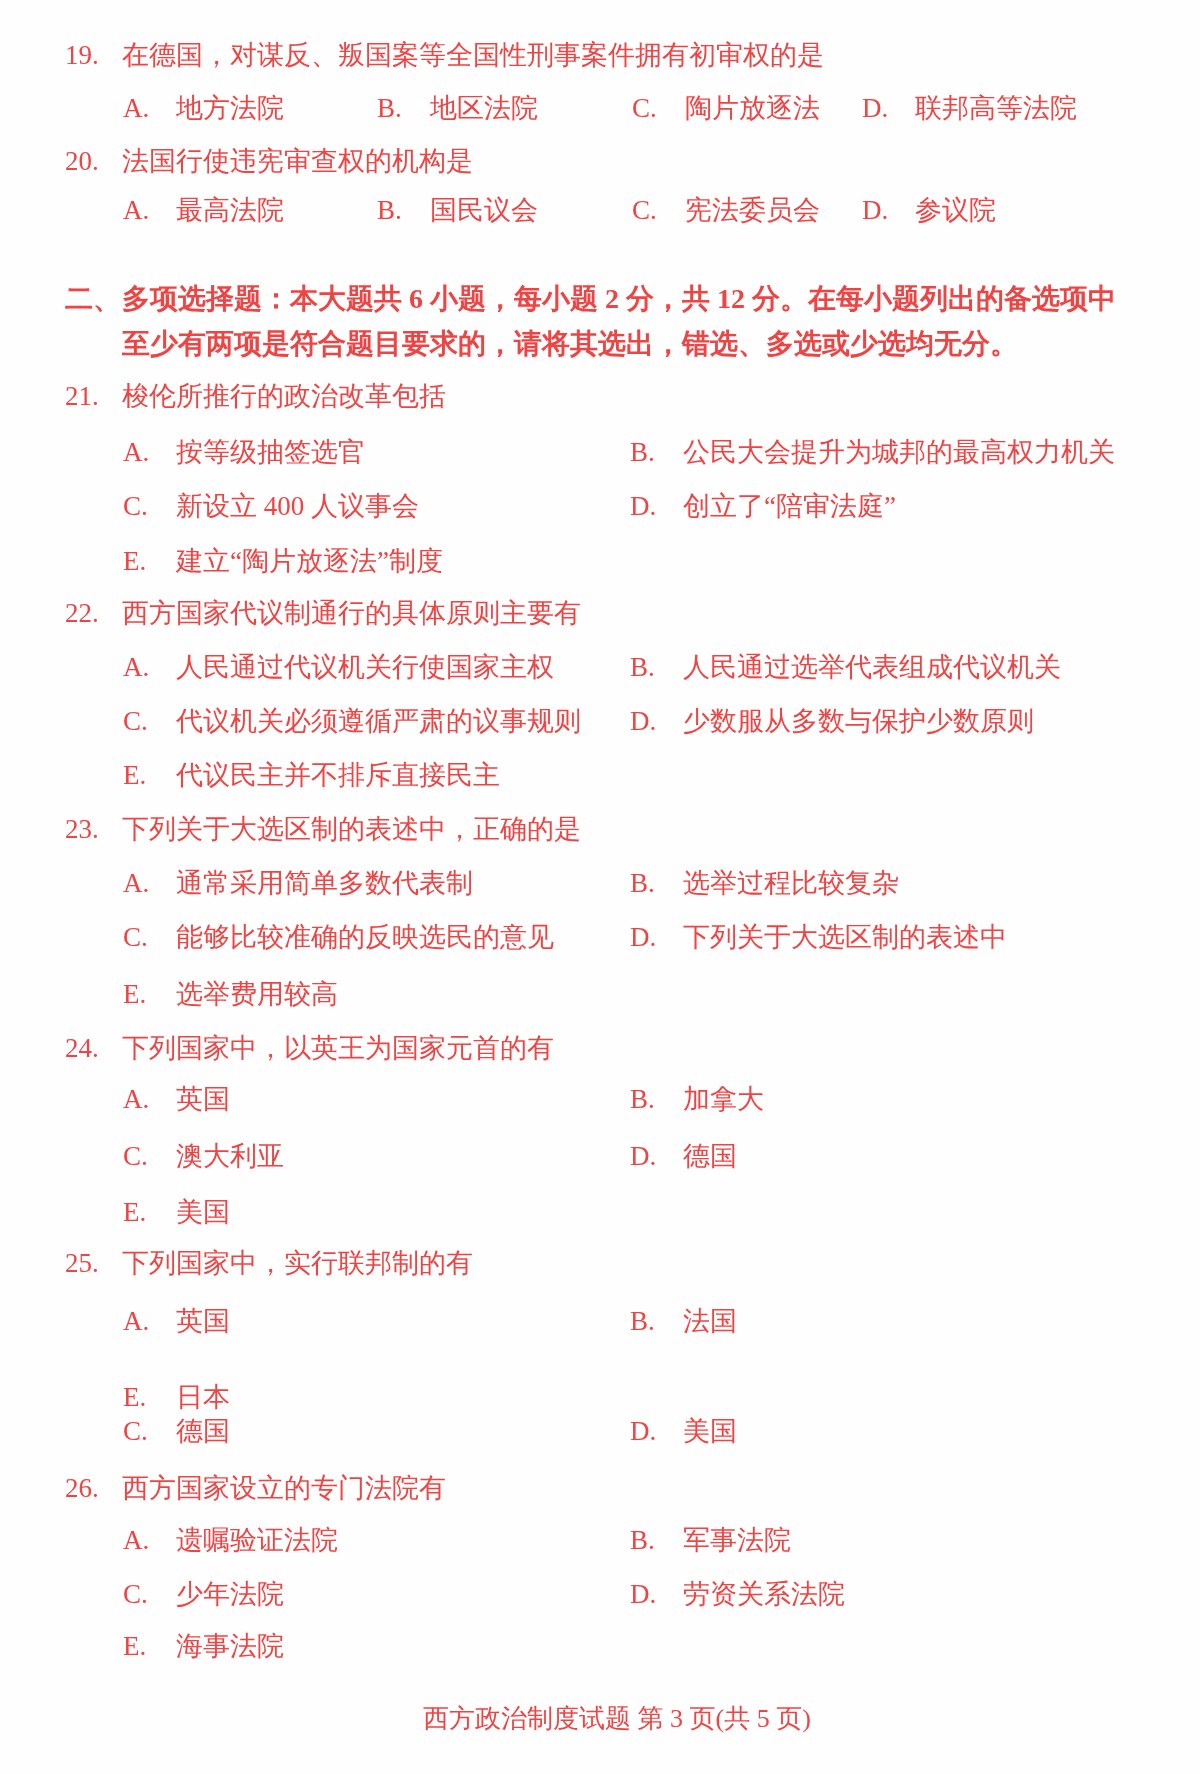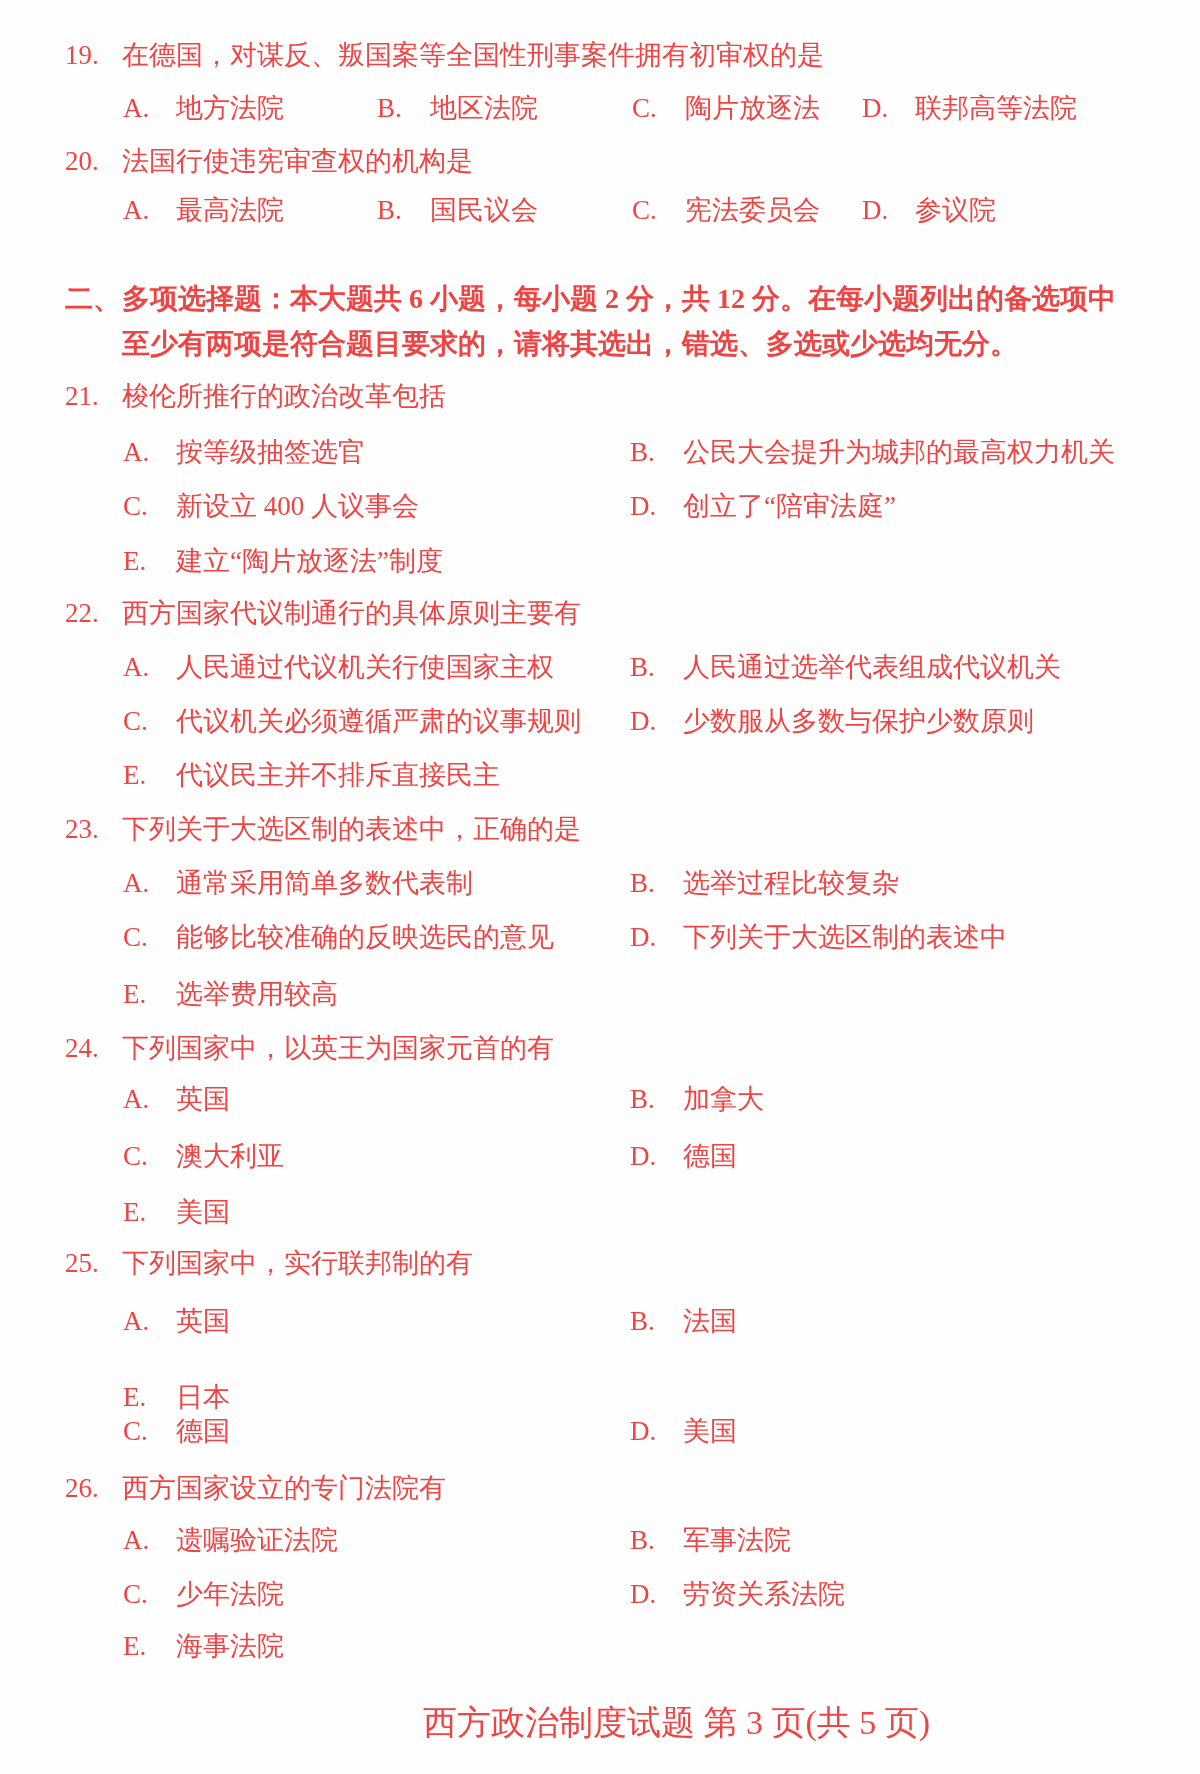--- a/index.html
+++ b/index.html
@@ -47,21 +47,21 @@
     font-size: 28px;
     font-weight: 700;
     white-space: nowrap;
   }
   .section-num { position: absolute; left: 65px; }
   .section-text { position: absolute; left: 122px; }
   .footer {
     position: absolute;
     left: 423px;
     top: 1706px;
-    font-size: 34px;
+    font-size: 26px;
     line-height: 1;
     white-space: nowrap;
   }
 </style>
 </head>
 <body>
 
 <div class="page">
 
   <div class="row" style="top:42px">

